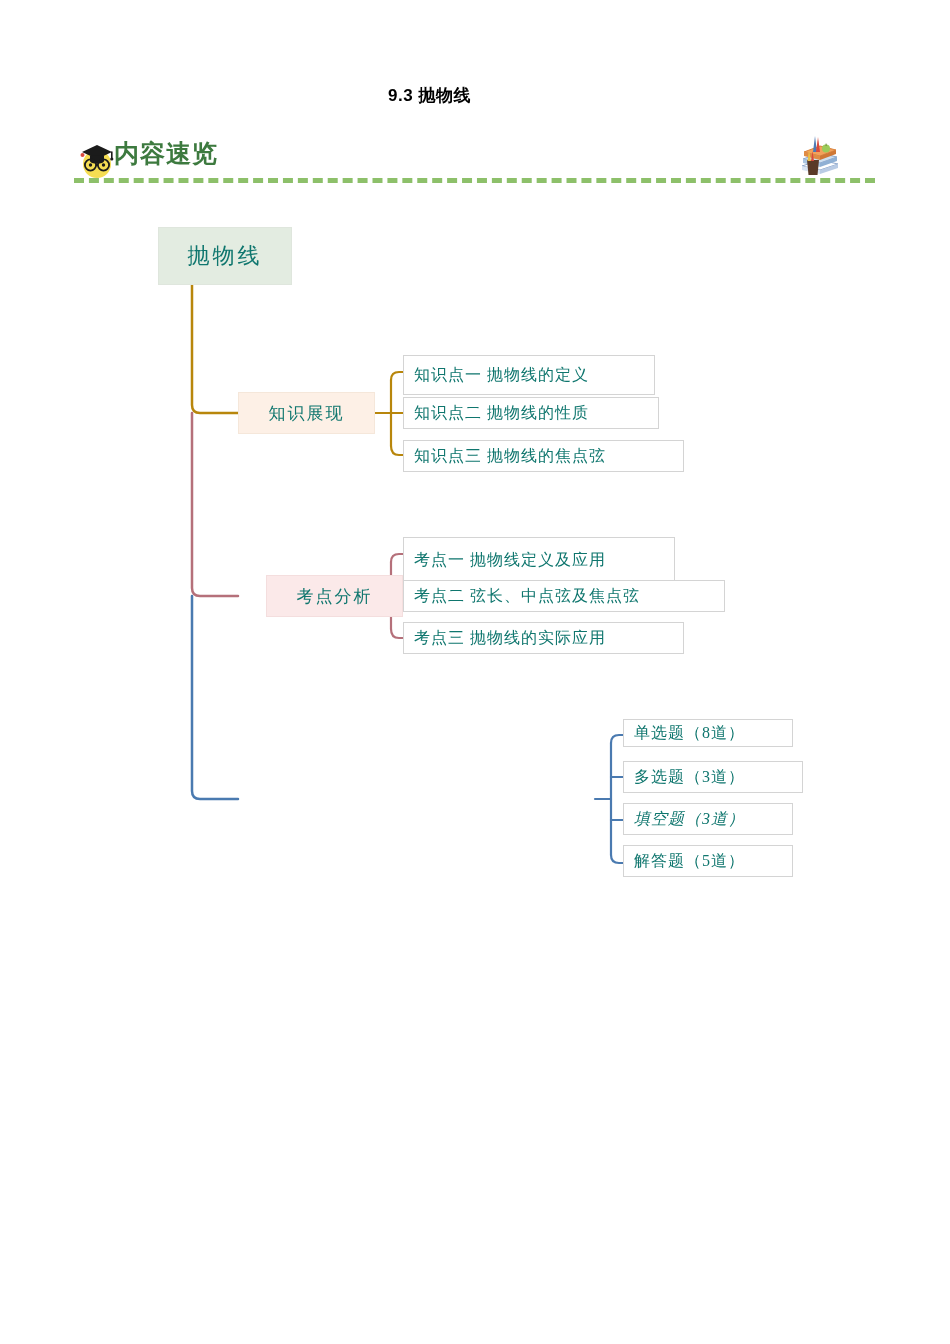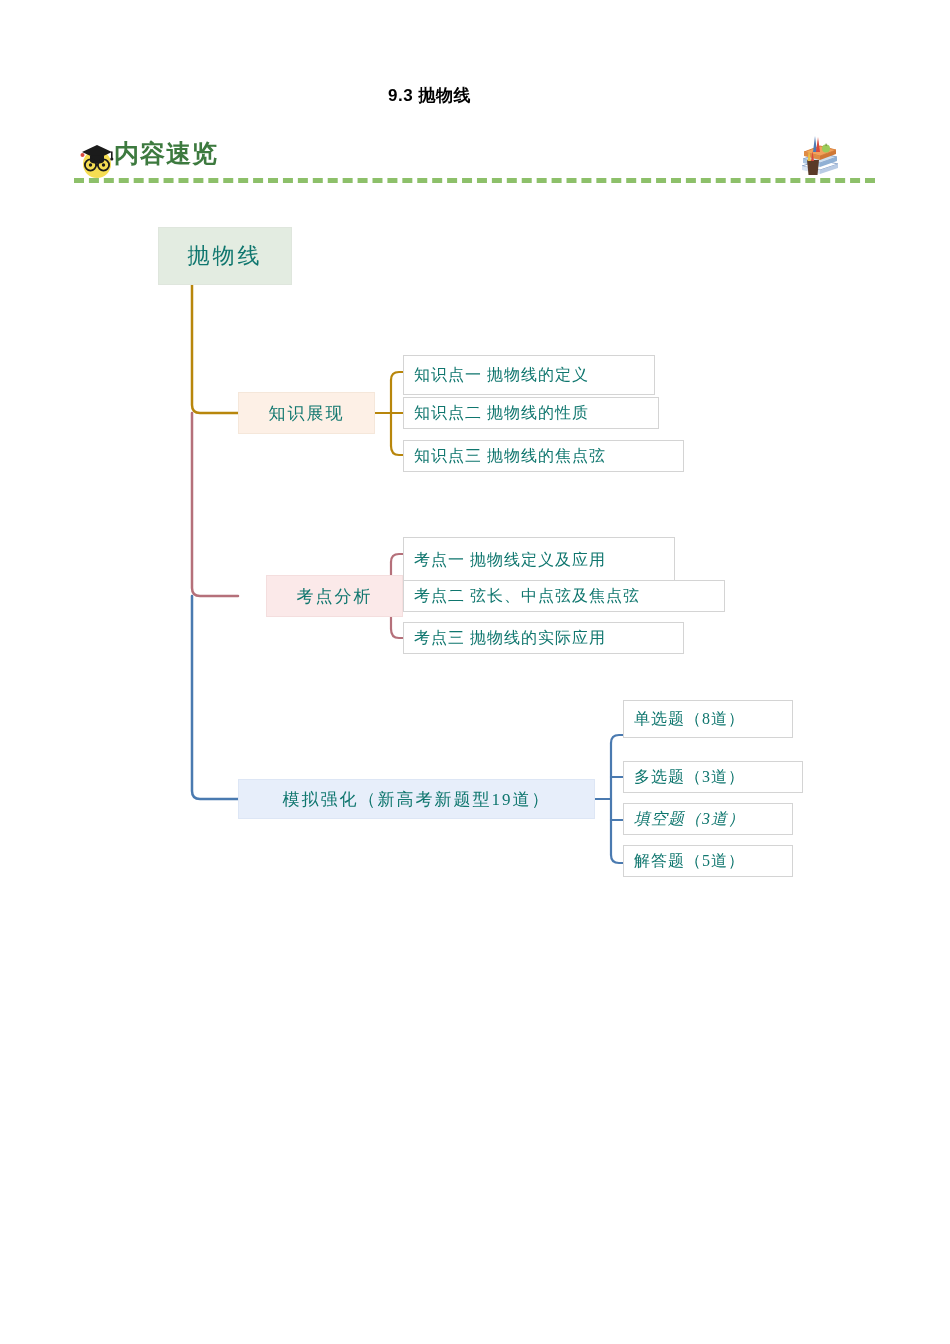--- a/index.html
+++ b/index.html
@@ -217,20 +217,19 @@
   <div class="node node-leaf" style="left:403px; top:355px; width:252px; height:40px;">知识点一  抛物线的定义</div>
   <div class="node node-leaf" style="left:403px; top:397px; width:256px; height:32px;">知识点二  抛物线的性质</div>
   <div class="node node-leaf" style="left:403px; top:440px; width:281px; height:32px;">知识点三  抛物线的焦点弦</div>
 
   <div class="node node-branch rose" style="left:238px; top:575px; width:137px; height:42px;margin-left:28px;">考点分析</div>
 
   <div class="node node-leaf" style="left:403px; top:537px; width:272px; height:47px;">考点一  抛物线定义及应用</div>
   <div class="node node-leaf" style="left:403px; top:580px; width:322px; height:32px;">考点二  弦长、中点弦及焦点弦</div>
   <div class="node node-leaf" style="left:403px; top:622px; width:281px; height:32px;">考点三  抛物线的实际应用</div>
 
-  <div class="node node-branch blue" style="left:238px; top:779px; width:357px; height:40px;">模拟强化（新高考新题型19道）</div>
-
-  <div class="node node-leaf" style="left:623px; top:700px; width:170px; height:38px;text-align:right;">单选题（8道）</div>
+
+  <div class="node node-leaf" style="left:623px; top:719px; width:170px; height:28px;text-align:right;">单选题（8道）</div>
   <div class="node node-leaf" style="left:623px; top:761px; width:180px; height:32px;">多选题（3道）</div>
   <div class="node node-leaf" style="left:623px; top:803px; width:170px; height:32px;font-style:italic;">填空题（3道）</div>
   <div class="node node-leaf" style="left:623px; top:845px; width:170px; height:32px;">解答题（5道）</div>
 
 </div>
 
 </body></html>

